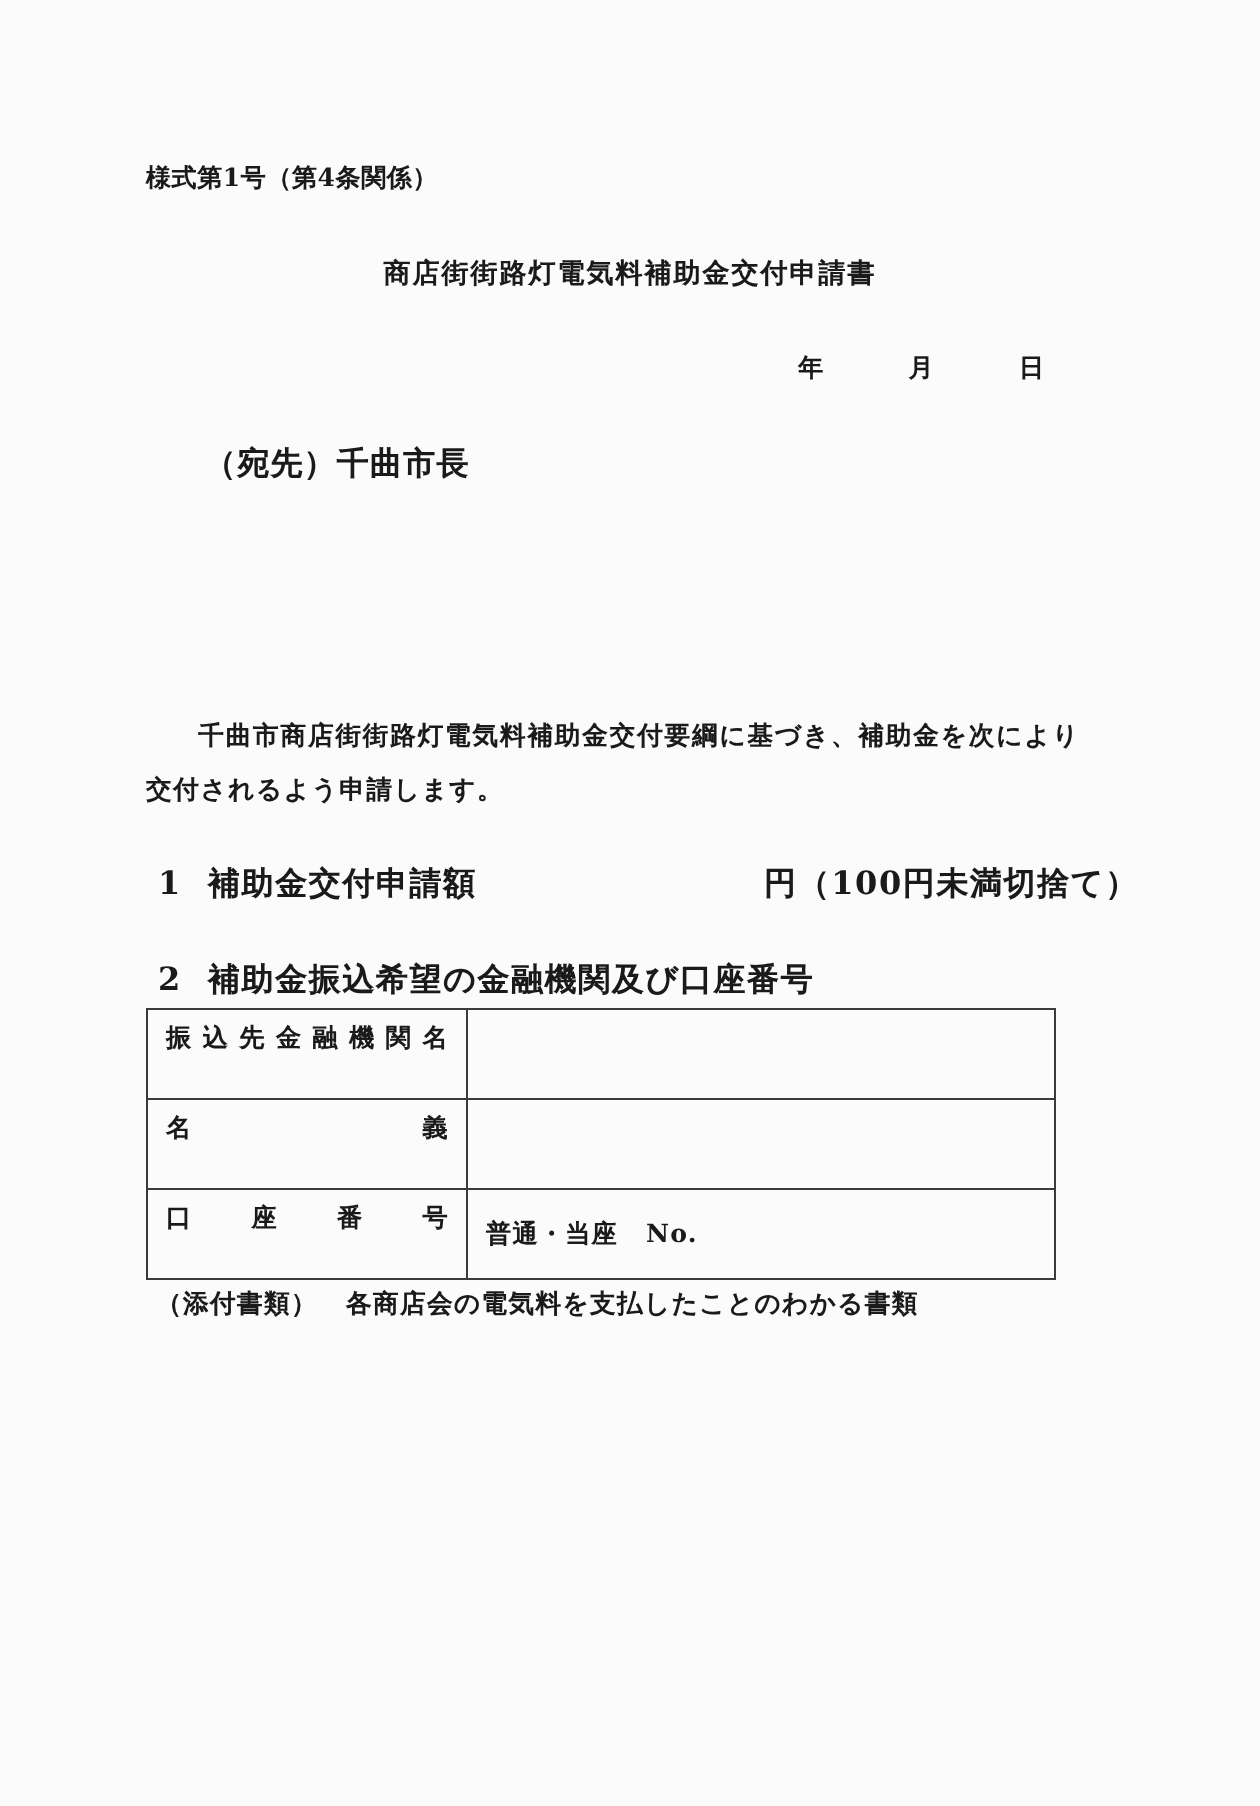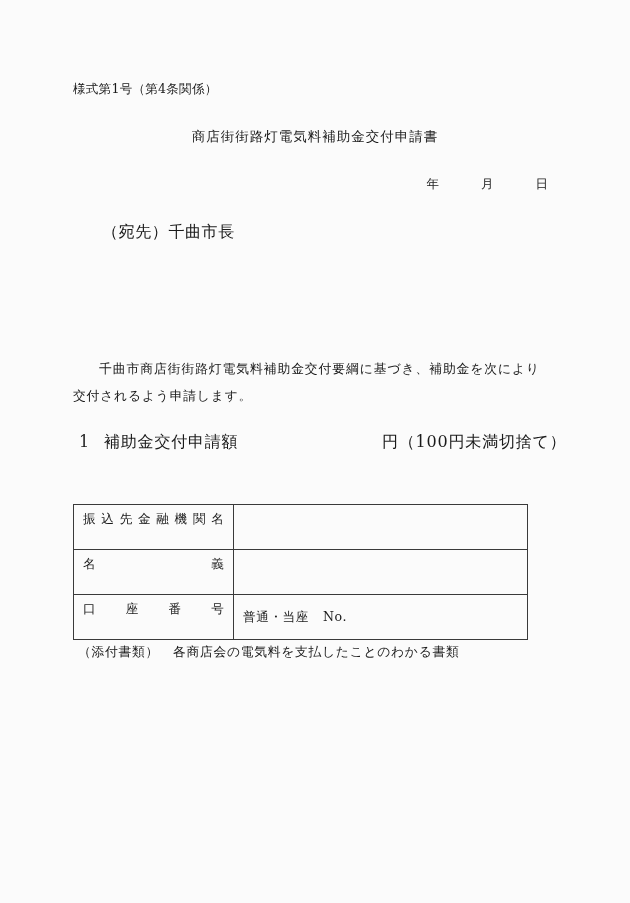--- a/index.html
+++ b/index.html
@@ -15,20 +15,21 @@
     color: #1a1a1a;
     -webkit-font-smoothing: antialiased;
     overflow: hidden;
   }
 
   .page {
     position: relative;
     width: 630px;
     height: 903px;
     box-sizing: border-box;
+    font-weight: bold;
   }
 
   
   .form-no {
     position: absolute;
     left: 73px;
     top: 81px;
     font-size: 12.5px;
     letter-spacing: 0.3px;
     white-space: nowrap;
@@ -46,21 +47,21 @@
     white-space: nowrap;
   }
 
   
   .date-line {
     position: absolute;
     left: 0;
     top: 176px;
     width: 630px;
     text-align: right;
-    padding-right: 82px;
+    padding-right: 108px;
     box-sizing: border-box;
     font-size: 12.5px;
     white-space: nowrap;
   }
   .date-line .gap { display: inline-block; width: 34px; }
 
   
   .addressee {
     position: absolute;
     left: 102px;
@@ -188,20 +189,23 @@
 
   <div class="addressee">（宛先）千曲市長</div>
 
 
   <div class="body-text"><span class="indent"></span><span>千曲市商店街街路灯電気料補助金交付要綱に基づき、補助金を次により交付されるよう申請します。</span></div>
 
   <div class="item item-1">
     <span class="num">1</span><span>補助金交付申請額</span><span class="amount-unit">円（100円未満切捨て）</span>
   </div>
 
+  <div class="item item-2">
+    <span class="num">2</span><span>補助金振込希望の金融機関及び口座番号</span>
+  </div>
 
   <table class="bank-table">
     <tbody>
       <tr>
         <td class="lbl-cell">
           <span class="spread">振込先金融機関名</span>
         </td>
         <td class="val-cell">
           <span class="val-inner"></span>
         </td>

